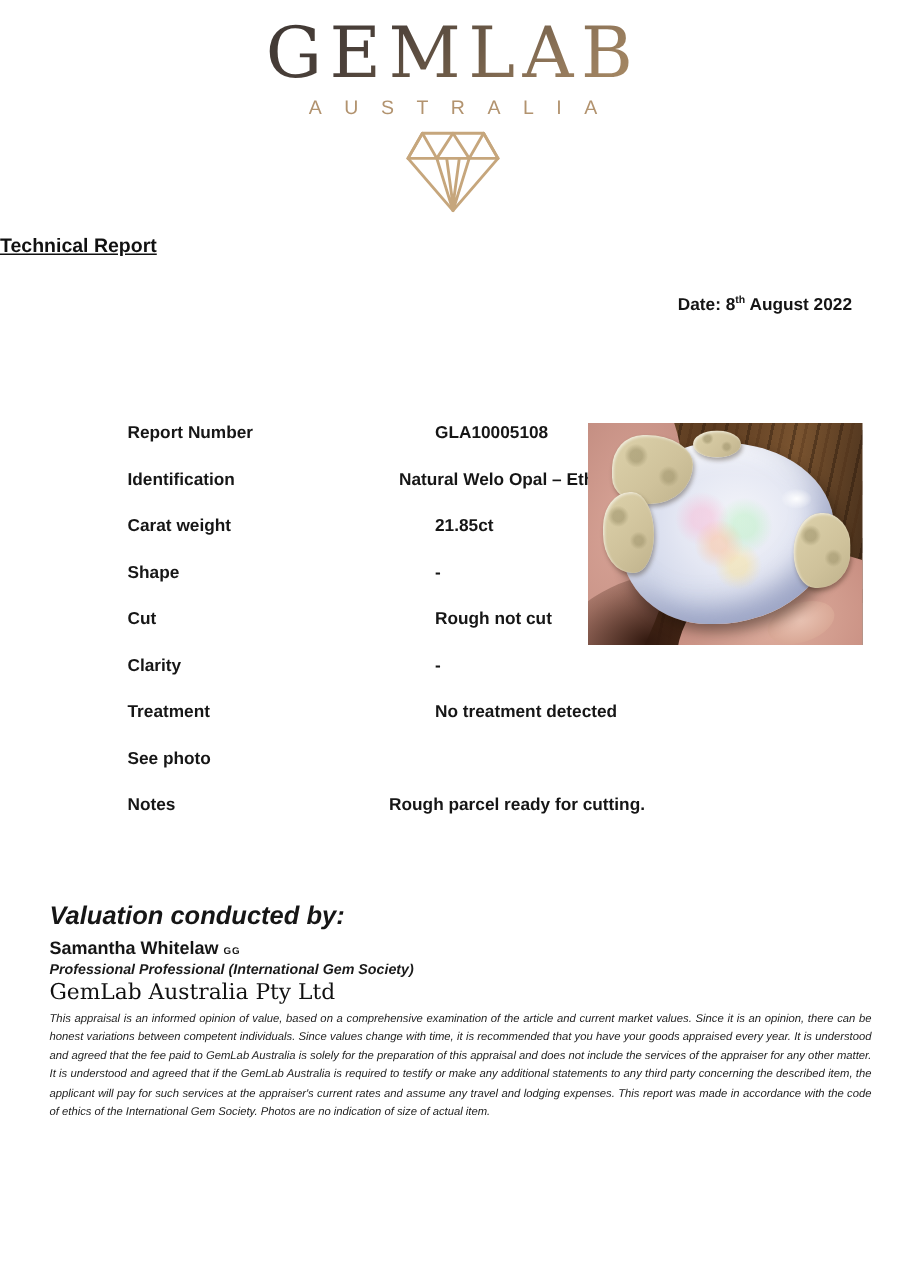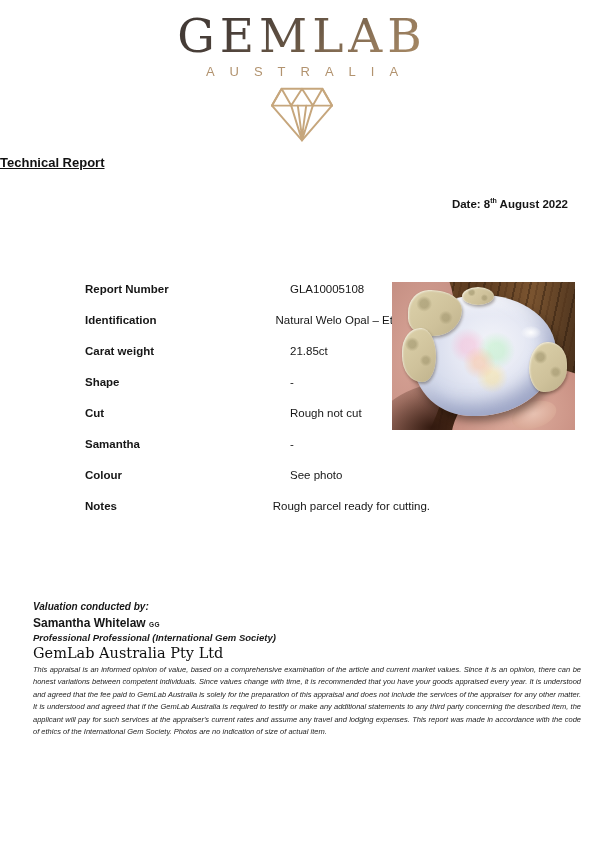--- a/index.html
+++ b/index.html
@@ -38,21 +38,21 @@
   
   .intro {
     position:absolute; top:221px; left:33px; width:540px;
     font-size:11.5px; line-height:18.5px; color:#1a1a1a;
   }
 
   
   .spec { position:absolute; top:283px; left:40px; width:345px;margin-left:45px; }
   .spec-row { display:flex; height:31px; align-items:flex-start; }
   .spec-label { width:205px; font-size:11.5px; font-weight:bold; color:#161616; }
-  .spec-value { flex:1; font-size:11.5px; font-weight:normal; color:#161616; white-space:nowrap; }
+  .spec-value { flex:1; font-size:11.5px; font-weight:bold; color:#161616; white-space:nowrap; }
 
   
   .photo {
     position:absolute; left:392px; top:282px; width:183px; height:148px;
     overflow:hidden;
     background-image:
       repeating-linear-gradient(102deg, rgba(30,15,5,0.35) 0 2px, rgba(0,0,0,0) 2px 7px, rgba(70,40,18,0.28) 7px 9px, rgba(0,0,0,0) 9px 15px),
       linear-gradient(100deg,#7d5632 0%,#5b3b20 40%,#7a5430 68%,#402a18 100%);
   }
   .photo div { position:absolute; }
@@ -98,21 +98,21 @@
   }
   .matrix-a { left:16px; top:8px;  width:54px; height:46px; border-radius:40% 60% 55% 45%/50% 45% 60% 40%; }
   .matrix-b { left:10px; top:46px; width:34px; height:54px; border-radius:55% 45% 40% 60%/45% 55% 50% 50%; }
   .matrix-c { right:8px; top:60px; width:38px; height:50px; border-radius:50% 50% 60% 40%/55% 45% 50% 50%; }
   .matrix-d { left:70px; top:5px;  width:32px; height:18px; border-radius:50%; }
   .glare { right:34px; top:44px; width:20px; height:13px; border-radius:50%;
            background:radial-gradient(ellipse at center, rgba(255,255,255,0.95) 0%, rgba(255,255,255,0) 75%); }
 
   
   .footer { position:absolute; left:33px; top:601px; width:548px; }
-  .val-heading { font-style:italic; font-weight:bold; font-size:10px; color:#161616; }
+  .val-heading { font-style:italic; font-weight:bold; font-size:17px; color:#161616; }
   .val-name { margin-top:4px; font-size:12px; font-weight:bold; color:#161616; }
   .val-cred { font-size:6.5px; font-weight:bold; letter-spacing:0.5px; }
   .val-role { margin-top:2px; font-size:9.5px; font-weight:bold; font-style:italic; color:#1a1a1a; }
   .val-company { margin-top:2px; font-family:"DejaVu Serif", serif; font-size:14.5px; color:#101010; }
   .disclaimer {
     margin-top:3px; font-size:7.5px; font-style:italic; line-height:12.4px;
     text-align:justify; color:#1d1d1d;
   }
 </style>
 </head>
@@ -153,25 +153,28 @@
     </div>
     <div class="spec-row">
       <div class="spec-label">Shape</div>
       <div class="spec-value">-</div>
     </div>
     <div class="spec-row">
       <div class="spec-label">Cut</div>
       <div class="spec-value">Rough not cut</div>
     </div>
     <div class="spec-row">
-      <div class="spec-label">Samantha</div>
+      <div class="spec-label">Clarity</div>
       <div class="spec-value">-</div>
     </div>
     <div class="spec-row">
-      <div class="spec-label">Colour</div>
+      <div class="spec-label">Treatment</div>
+      <div class="spec-value">No treatment detected</div>
+    </div>
+    <div class="spec-row">
       <div class="spec-value">See photo</div>
     </div>
     <div class="spec-row">
       <div class="spec-label">Notes</div>
       <div class="spec-value">Rough parcel ready for cutting.</div>
     </div>
   </div>
 
   <figure class="photo" title="Rough white Welo opal with tan matrix held between fingers over a wooden background">
     <div class="finger-left"></div>

